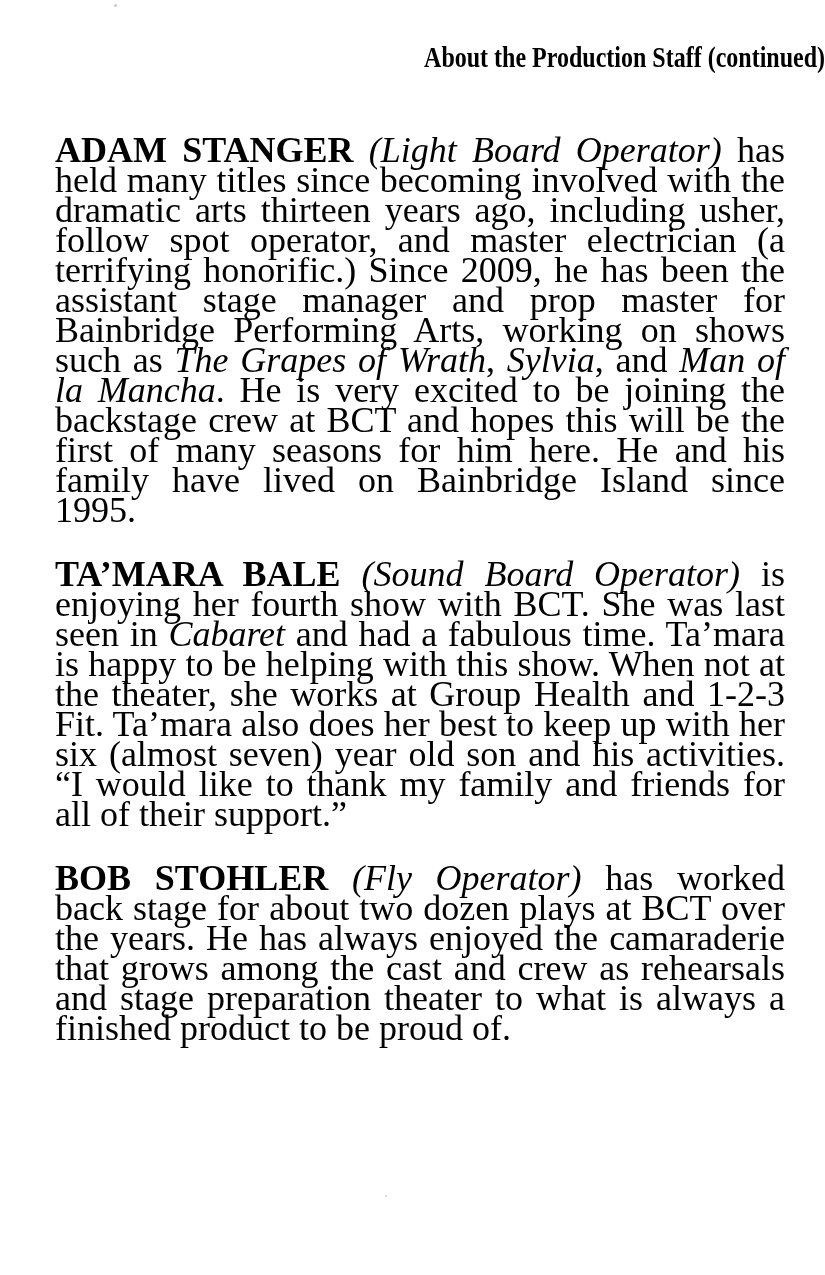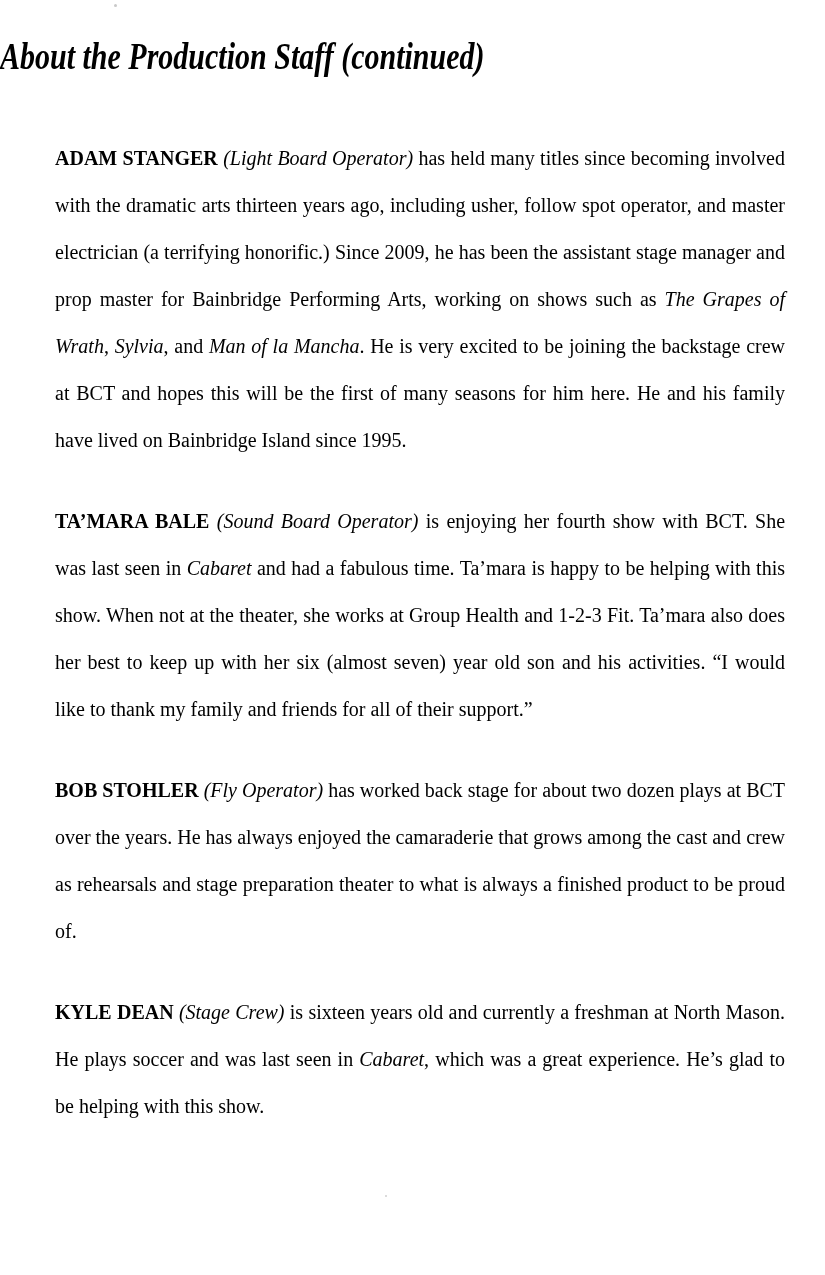--- a/index.html
+++ b/index.html
@@ -9,38 +9,37 @@
     height: 1275px;
     background: #ffffff;
     color: #000000;
     font-family: "Liberation Serif", serif;
     overflow: hidden;
   }
   .title {
     margin: 38px 0 0 0;
     height: 30px;
     line-height: 30px;
-    font-size: 30px;
+    font-size: 24px;
     font-weight: bold;
-    text-align: left;
+    text-align: right;
     white-space: nowrap;
-    font-style: italic;
   }
   .title-inner {
     display: inline-block;
     transform: scaleY(1.25);
     transform-origin: top center;
   }
   .content {
     width: 730px;
     margin-left: 55px;
   }
   .bio {
-    font-size: 20px;
-    line-height: 47px;
+    font-size: 36px;
+    line-height: 30px;
     text-align: justify;
     margin: 0 0 34px 0;
   }
   .bio:first-child { margin-top: 67px; }
   .bio-name { font-weight: bold; font-style: normal; }
   .bio-role { font-style: italic; }
   .bio-body i { font-style: italic; }
   .speck {
     position: absolute;
     border-radius: 50%;
@@ -60,17 +59,16 @@
 
   <h1 class="title"><span class="title-inner">About the Production Staff (continued)</span></h1>
 
   <div class="content">
     <p class="bio"><b class="bio-name">ADAM STANGER</b> <i class="bio-role">(Light Board Operator)</i> <span class="bio-body">has held many titles since becoming involved with the dramatic arts thirteen years ago, including usher, follow spot operator, and master electrician (a terrifying honorific.) Since 2009, he has been the assistant stage manager and prop master for Bainbridge Performing Arts, working on shows such as <i>The Grapes of Wrath</i>, <i>Sylvia</i>, and <i>Man of la Mancha</i>. He is very excited to be joining the backstage crew at BCT and hopes this will be the first of many seasons for him here. He and his family have lived on Bainbridge Island since 1995.</span></p>
 
     <p class="bio"><b class="bio-name">TA’MARA BALE</b> <i class="bio-role">(Sound Board Operator)</i> <span class="bio-body">is enjoying her fourth show with BCT. She was last seen in <i>Cabaret</i> and had a fabulous time. Ta’mara is happy to be helping with this show. When not at the theater, she works at Group Health and 1-2-3 Fit. Ta’mara also does her best to keep up with her six (almost seven) year old son and his activities. “I would like to thank my family and friends for all of their support.”</span></p>
 
     <p class="bio"><b class="bio-name">BOB STOHLER</b> <i class="bio-role">(Fly Operator)</i> <span class="bio-body">has worked back stage for about two dozen plays at BCT over the years. He has always enjoyed the camaraderie that grows among the cast and crew as rehearsals and stage preparation theater to what is always a finished product to be proud of.</span></p>
 
-    <p class="bio"><b class="bio-name">KYLE DEAN</b> <i class="bio-role">(Stage Crew)</i> <span class="bio-body">is sixteen years old and currently a freshman at North Mason. He plays soccer and was last seen in <i>Cabaret</i>, which was a great experience. He’s glad to be helping with this show.</span></p>
   </div>
 
   <div class="speck speck-bottom"></div>
 </div>
 
 </body></html>

